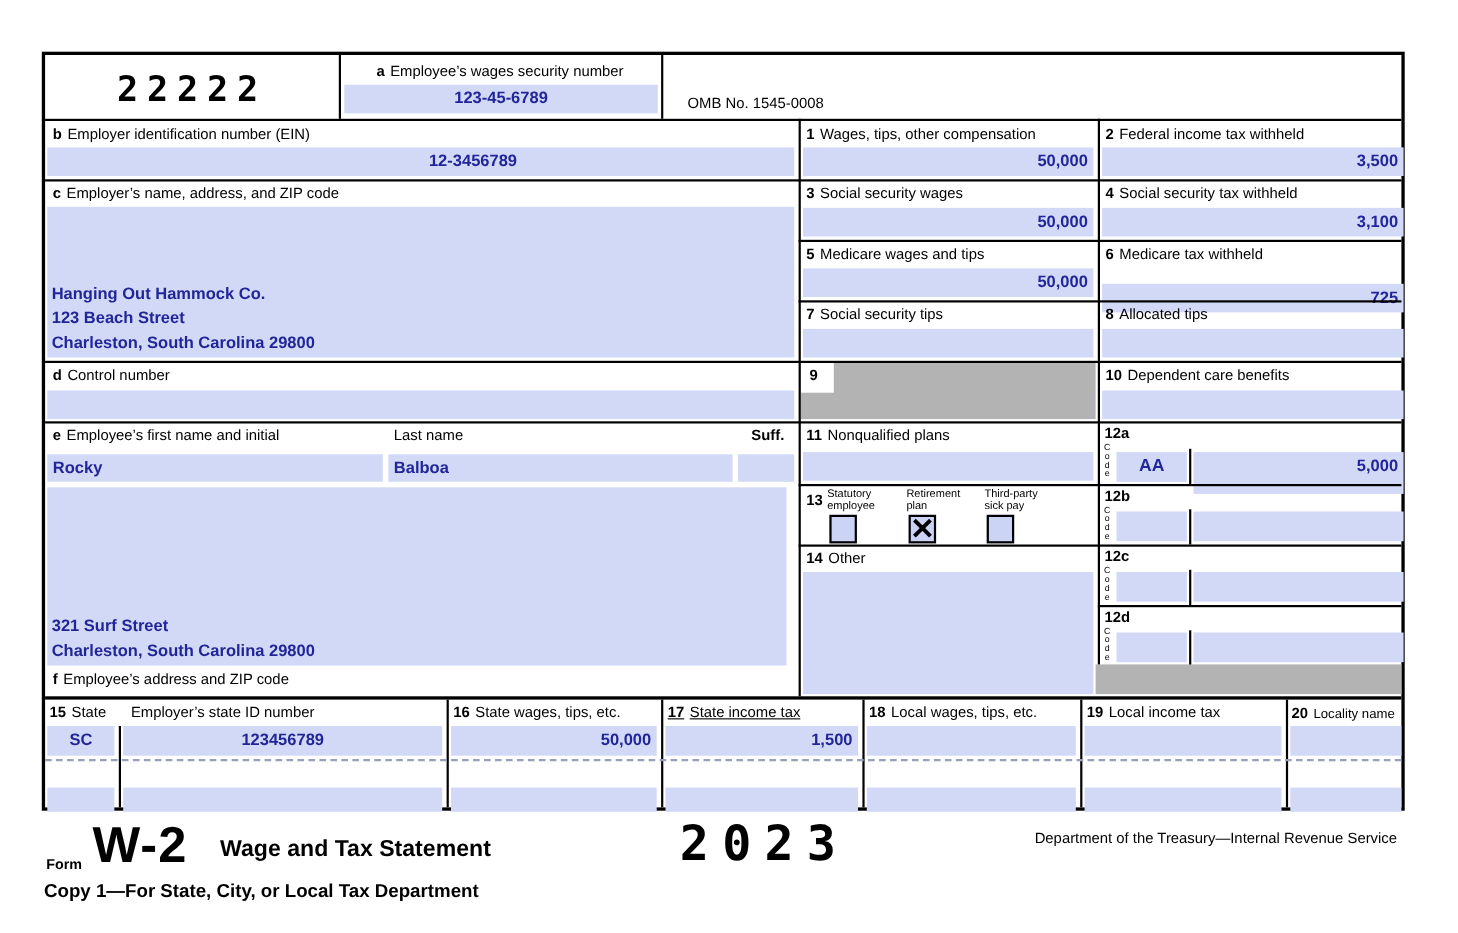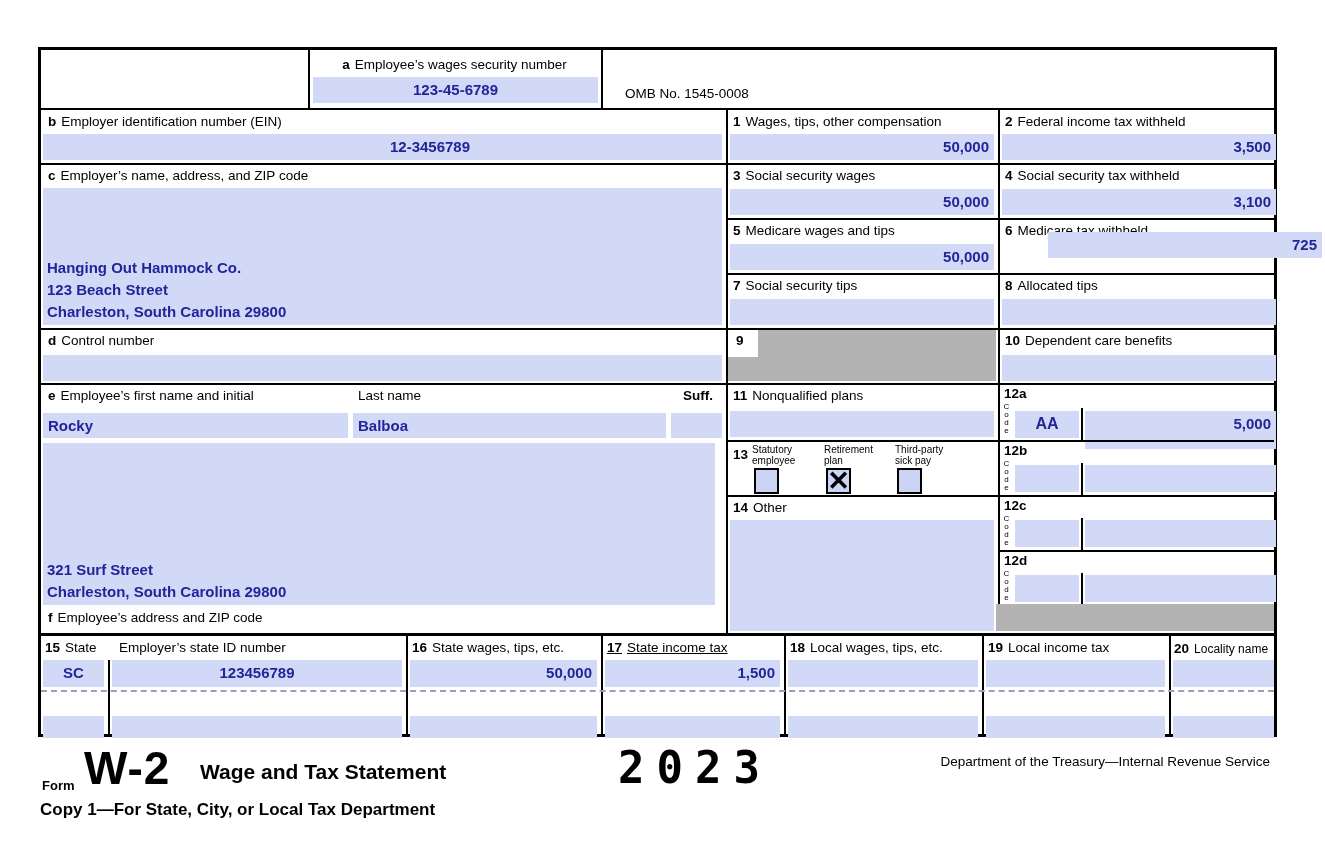--- a/index.html
+++ b/index.html
@@ -30,20 +30,21 @@
   .gray{position:absolute;background:#b3b3b3;}
   .dash{position:absolute;border-top:2px dashed #97a0b8;height:0;}
   .num12{position:absolute;font-size:13.5px;font-weight:bold;}
 </style>
 </head>
 <body>
 
 <div class="page">
   <div class="form">
 
+    <div class="abs seg" style="left:0;top:12px;width:267px;text-align:center;font-size:32px;letter-spacing:8px;">22222</div>
     <div class="vline" style="left:267px;top:0;height:58px;"></div>
     <div class="lbl" style="left:267px;top:7px;width:293px;text-align:center;"><b>a</b><span>Employee’s wages security number</span></div>
     <div class="fld val vc" style="left:272px;top:27px;width:285px;height:26px;">123-45-6789</div>
     <div class="vline" style="left:560px;top:0;height:58px;"></div>
     <div class="lbl" style="left:584px;top:36px;">OMB No. 1545-0008</div>
     <div class="hline" style="left:0;top:58px;width:1233px;"></div>
 
     <div class="lbl" style="left:7px;top:64px;"><b>b</b><span>Employer identification number (EIN)</span></div>
     <div class="fld val vc" style="left:2px;top:84px;width:679px;height:26px;text-indent:95px;">12-3456789</div>
     <div class="lbl" style="left:692px;top:64px;"><b>1</b><span>Wages, tips, other compensation</span></div>
@@ -61,21 +62,21 @@
 
     <div class="lbl" style="left:692px;top:118px;"><b>3</b><span>Social security wages</span></div>
     <div class="fld val vr" style="left:689px;top:139px;width:264px;height:26px;">50,000</div>
     <div class="lbl" style="left:964px;top:118px;"><b>4</b><span>Social security tax withheld</span></div>
     <div class="fld val vr" style="left:961px;top:139px;width:274px;height:26px;">3,100</div>
     <div class="hline" style="left:685px;top:168px;width:548px;"></div>
 
     <div class="lbl" style="left:692px;top:173px;"><b>5</b><span>Medicare wages and tips</span></div>
     <div class="fld val vr" style="left:689px;top:194px;width:264px;height:26px;">50,000</div>
     <div class="lbl" style="left:964px;top:173px;"><b>6</b><span>Medicare tax withheld</span></div>
-    <div class="fld val vr" style="left:961px;top:182px;width:274px;height:26px;margin-left:46px;">725</div>
+    <div class="fld val vr" style="left:961px;top:208px;width:274px;height:26px;">725</div>
     <div class="hline" style="left:685px;top:223px;width:548px;"></div>
 
     <div class="lbl" style="left:692px;top:228px;"><b>7</b><span>Social security tips</span></div>
     <div class="fld val vr" style="left:689px;top:249px;width:264px;height:26px;"></div>
     <div class="lbl" style="left:964px;top:228px;"><b>8</b><span>Allocated tips</span></div>
     <div class="fld val vr" style="left:961px;top:249px;width:274px;height:26px;"></div>
     <div class="hline" style="left:0;top:278px;width:1233px;"></div>
 
     <div class="lbl" style="left:7px;top:283px;"><b>d</b><span>Control number</span></div>
     <div class="fld" style="left:2px;top:305px;width:679px;height:26px;"></div>

